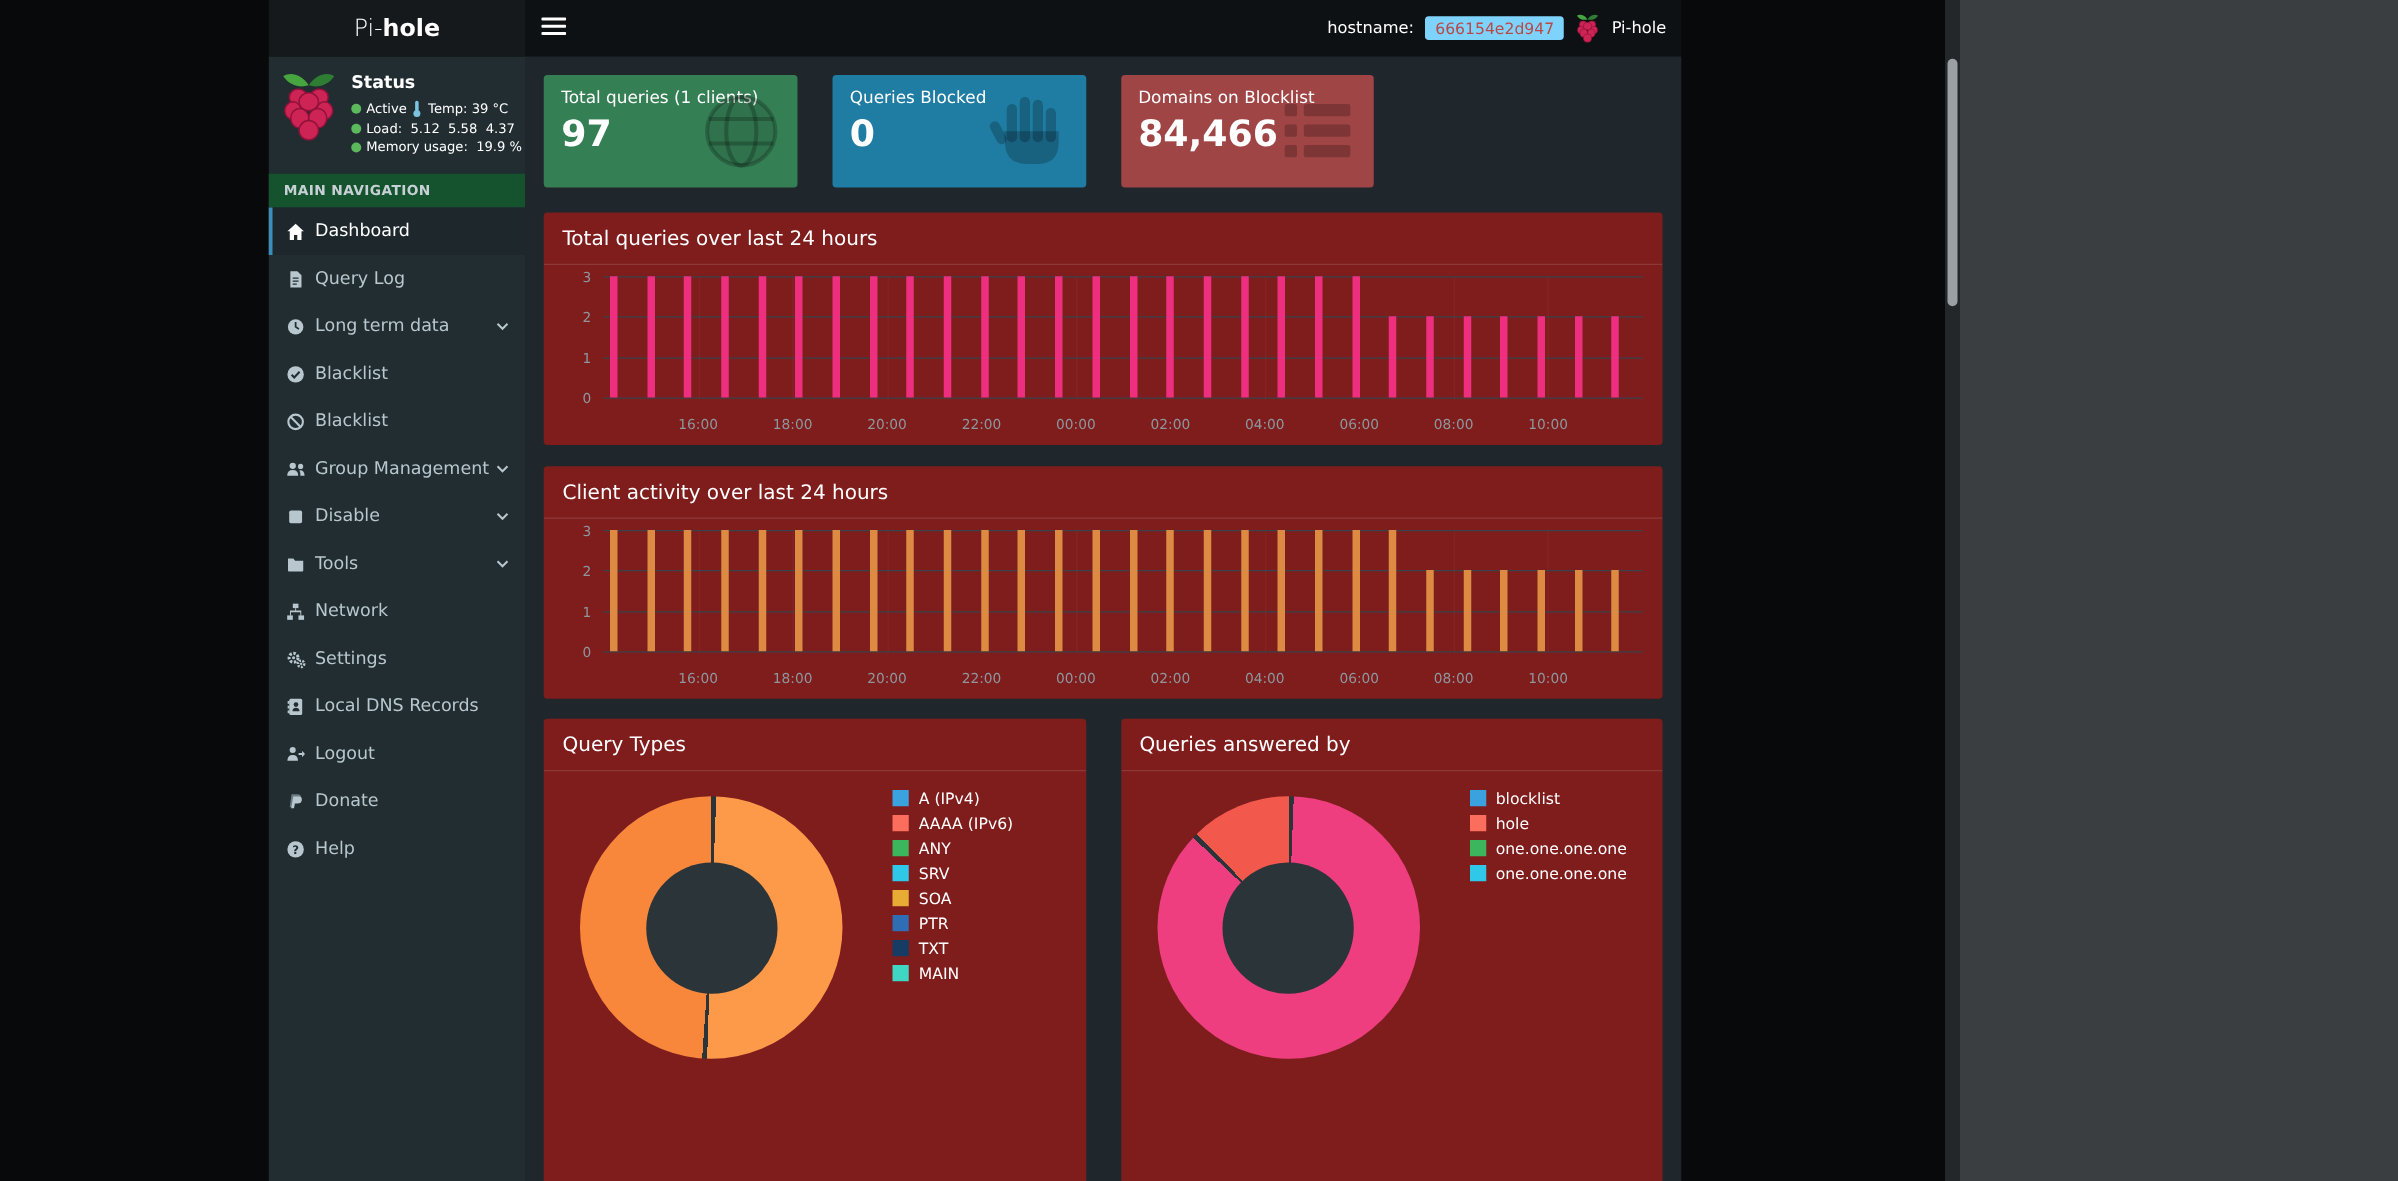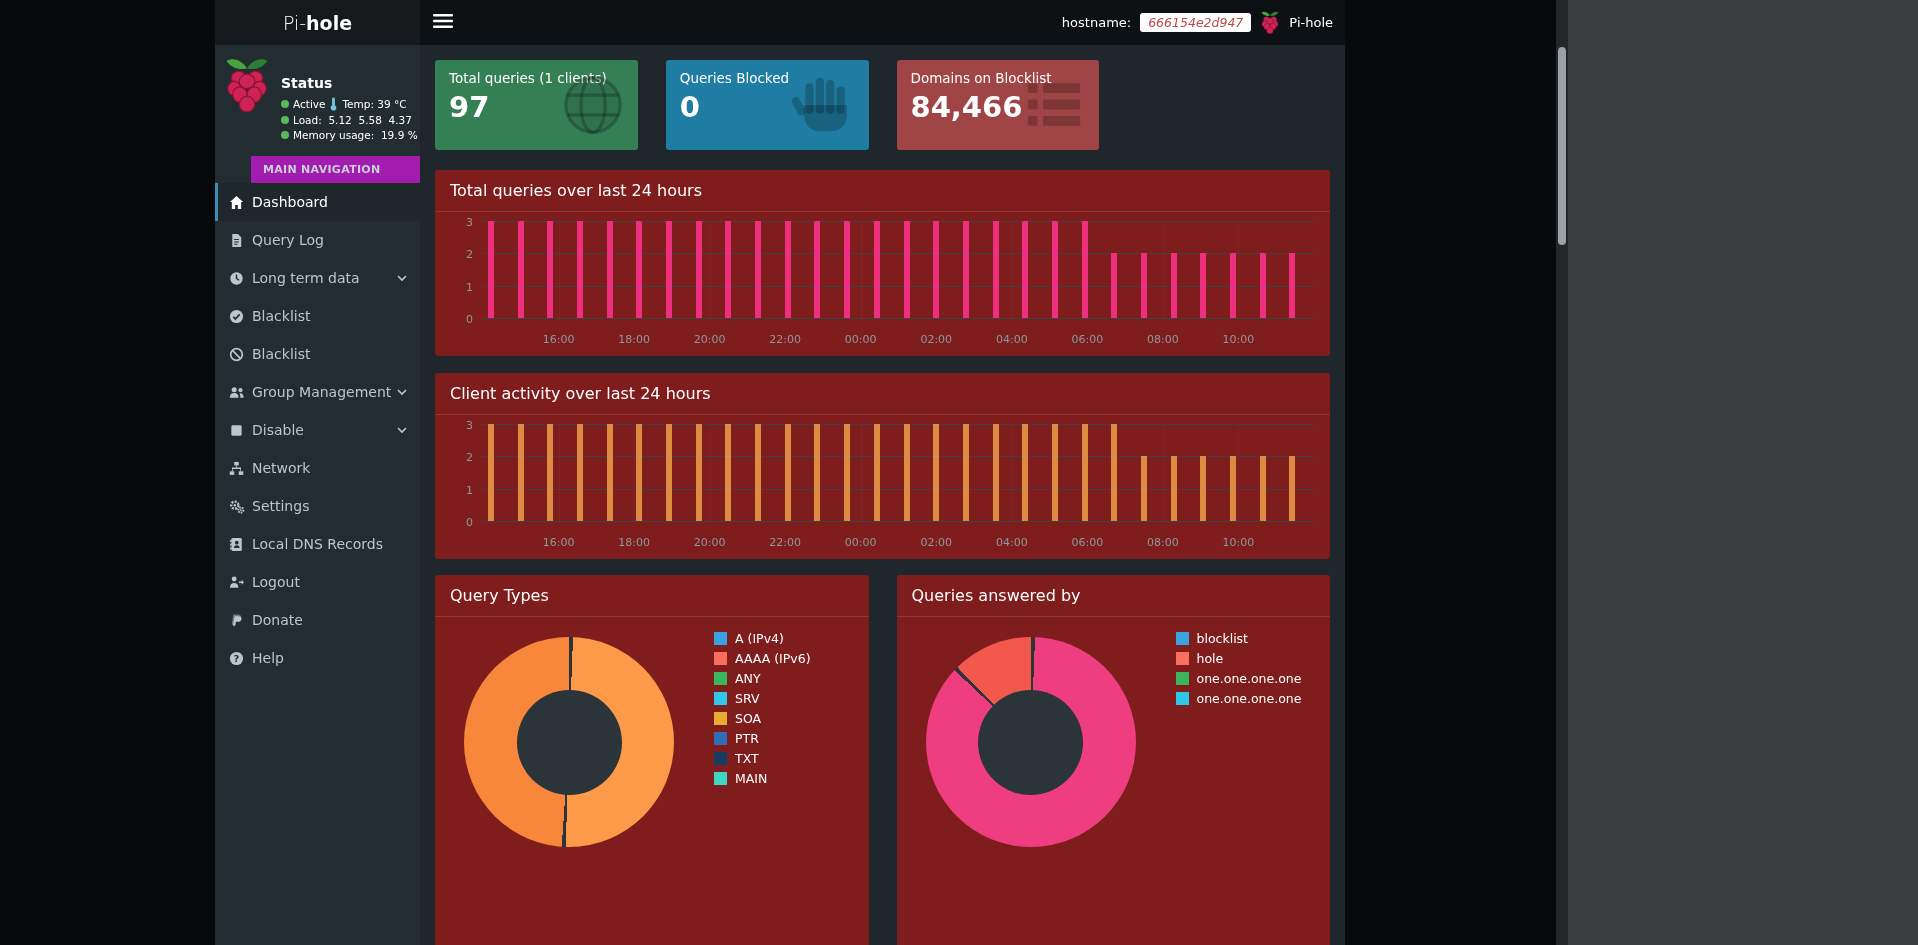--- a/index.html
+++ b/index.html
@@ -7,33 +7,33 @@
   .screen{position:relative;width:1918px;height:945px;background:#3b3e41;overflow:hidden;}
   .viewport{position:absolute;left:0;top:0;width:1568px;height:945px;background:#07090b;}
 
   
   .navbar{position:absolute;left:215px;top:0;width:1130px;height:45px;background:#0d1113;display:flex;align-items:stretch;z-index:3;}
   .brand{width:205px;background:#15191b;color:#fff;font-size:19px;display:flex;align-items:center;justify-content:center;cursor:pointer;}
   .brand .thin{font-weight:300;}
   .brand b{font-weight:700;}
   .hamburger{width:46px;background:transparent;border:none;display:flex;align-items:center;justify-content:center;cursor:pointer;padding:0;}
   .nav-right{margin-left:auto;display:flex;align-items:center;gap:9px;padding-right:12px;color:#fff;font-size:13px;}
-  .host-badge{background:#ffffff;color:#b94a48;padding:2px 8px;border-radius:3px;font-size:12.5px;font-style:italic;}
+  .host-badge{background:#7dd3fc;color:#b94a48;padding:2px 8px;border-radius:3px;font-size:12.5px;}
   .raspberry-sm svg{width:20px;height:25px;display:block;}
 
   
   .sidebar{position:absolute;left:215px;top:45px;width:205px;height:900px;background:#222d32;z-index:2;}
   .status-panel{display:flex;gap:10px;padding:10px 8px 12px 8px;align-items:flex-start;}
   .raspberry-lg svg{width:48px;height:60px;display:block;}
-  .status-title{font-weight:700;font-size:14px;color:#fff;margin:20px 0 6px;}
+  .status-title{font-weight:700;font-size:14px;color:#fff;margin:3px 0 6px;}
   .status-line{display:flex;align-items:center;gap:4px;font-size:10.5px;color:#fff;margin-bottom:3px;white-space:nowrap;}
   .status-line span{white-space:pre;}
   .dot{width:8px;height:8px;border-radius:50%;display:inline-block;flex:0 0 auto;}
   .inline-ic svg{width:9px;height:14px;display:block;}
-  .menu-header{background:#a21caf;color:#c6d0d5;font-size:11px;font-weight:700;padding:7px 12px;letter-spacing:.3px;margin-left:36px;}
+  .menu-header{background:#14532d;color:#c6d0d5;font-size:11px;font-weight:700;padding:7px 12px;letter-spacing:.3px;}
   .menu-item{display:flex;align-items:center;padding:11px 12px 11px 11px;color:#b8c7ce;text-decoration:none;position:relative;border-left:3px solid transparent;cursor:pointer;font-size:14px;}
   .menu-item .icon{width:23px;flex:0 0 auto;display:inline-flex;align-items:center;}
   .menu-item.active{background:#1e282c;color:#fff;border-left-color:#3c8dbc;}
   .chev{margin-left:auto;display:inline-flex;color:#b8c7ce;}
 
   
   .content{position:absolute;left:420px;top:45px;width:925px;height:900px;background:#1f272c;padding:15px;overflow:hidden;color:#fff;}
   .cards{display:grid;grid-template-columns:repeat(4,1fr);gap:28px;}
   .card{position:relative;height:90px;border-radius:3px;padding:10px 14px;color:#fff;overflow:hidden;}
   .card-title{font-size:13.5px;}
@@ -222,20 +222,33 @@
               </svg>
             </span>
           </a>
           <a class="menu-item">
             <span class="icon ">
               <svg width="15" height="15" viewBox="0 0 16 16" fill="currentColor">
                 <rect x="2.5" y="2.5" width="11" height="11" rx="1.5"></rect>
               </svg>
             </span>
             <span class="menu-label">Disable</span>
+            <span class="chev">
+              <svg width="12" height="12" viewBox="0 0 12 12">
+                <path d="M2 4l4 4 4-4" stroke="currentColor" stroke-width="1.6" fill="none"></path>
+              </svg>
+            </span>
+          </a>
+          <a class="menu-item">
+            <span class="icon ">
+              <svg width="15" height="15" viewBox="0 0 16 16" fill="currentColor">
+                <path d="M1.5 3h4.6l1.4 1.8h7V13.2q0 .8-.8.8H2.3q-.8 0-.8-.8z"></path>
+              </svg>
+            </span>
+            <span class="menu-label">Tools</span>
             <span class="chev">
               <svg width="12" height="12" viewBox="0 0 12 12">
                 <path d="M2 4l4 4 4-4" stroke="currentColor" stroke-width="1.6" fill="none"></path>
               </svg>
             </span>
           </a>
           <a class="menu-item">
             <span class="icon ">
               <svg width="15" height="15" viewBox="0 0 16 16" fill="currentColor">
                 <rect x="5.6" y="1" width="4.8" height="3.8"></rect>

